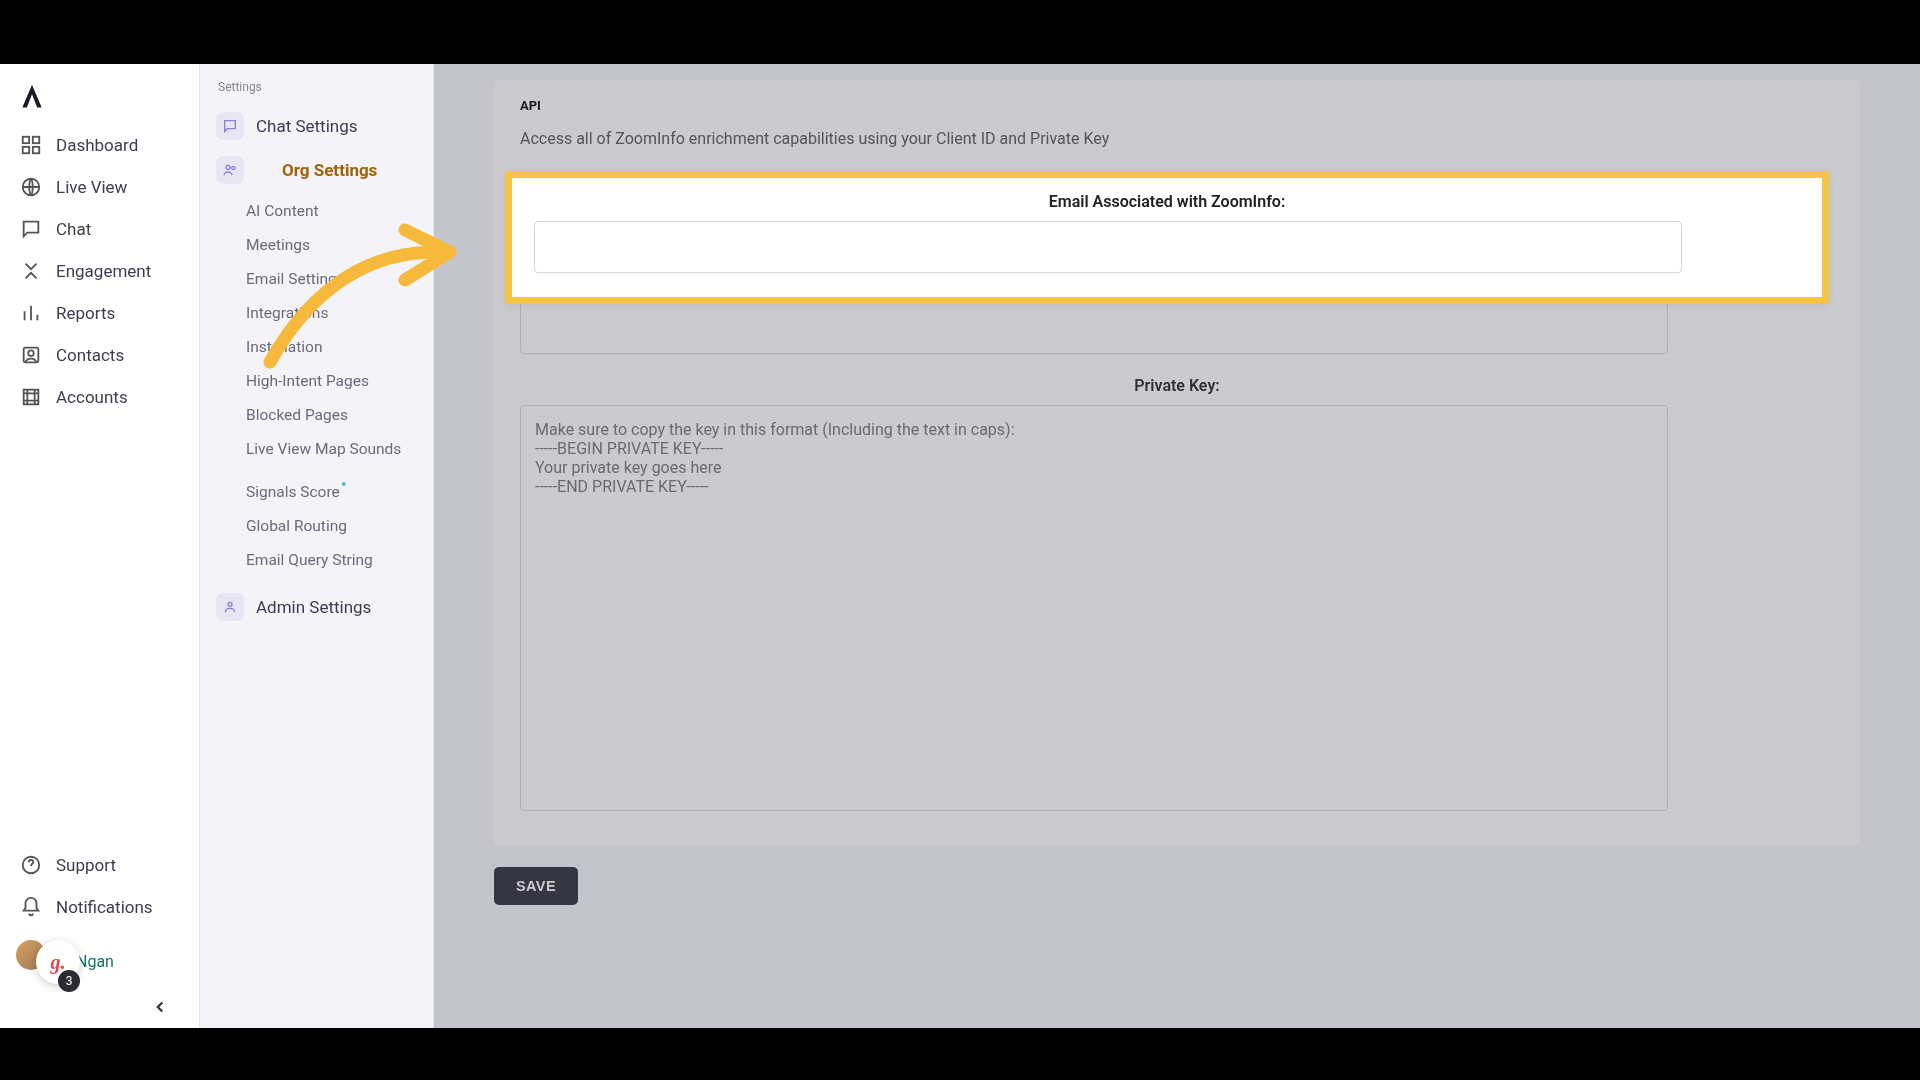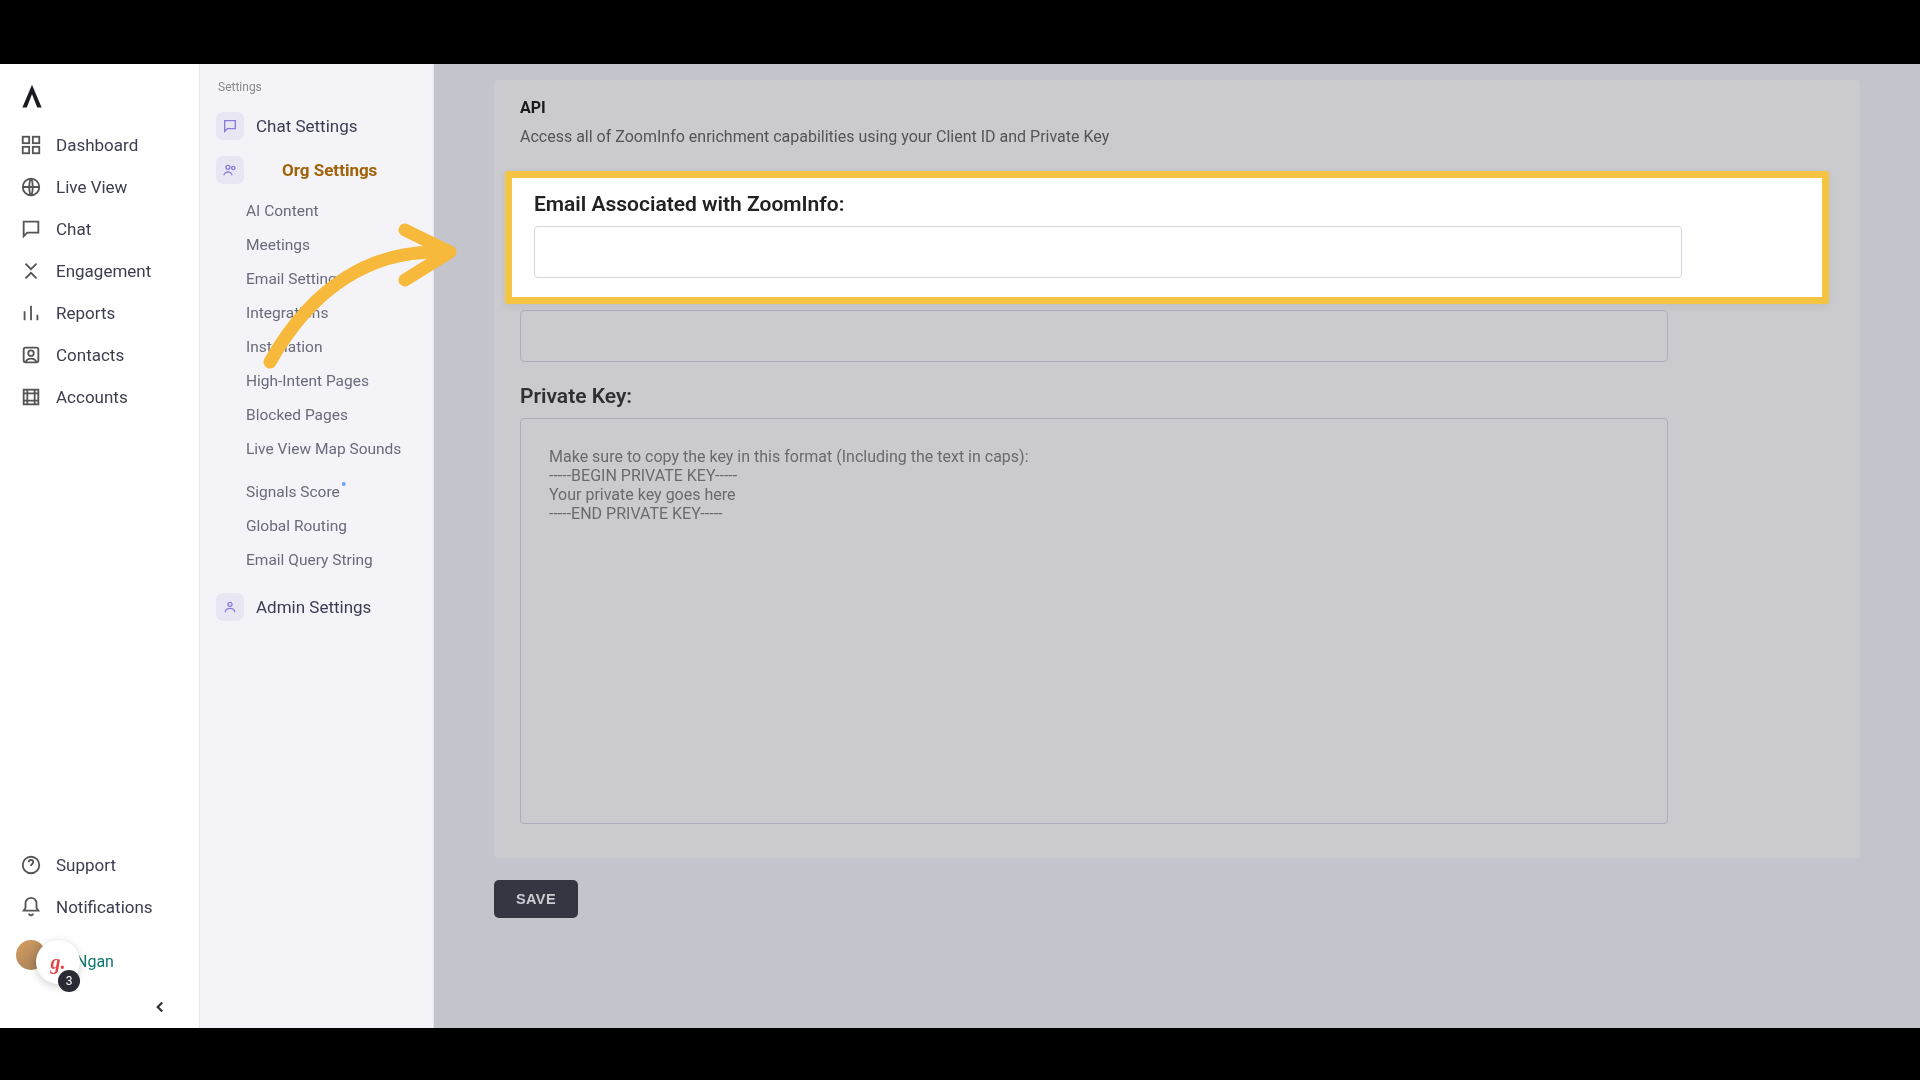--- a/index.html
+++ b/index.html
@@ -27,25 +27,25 @@
   .sec-group { display:flex; align-items:center; gap: 12px; padding: 8px 6px; font-size: 17px; color: #3b3b52; cursor:pointer; }
   .sec-group .chip { width: 28px; height: 28px; border-radius: 7px; background:#e9e6f3; display:flex; align-items:center; justify-content:center; color:#8d7bd8; font-size:15px; }
   .sec-group.active { font-weight: 700; color:#a16207;gap:38px; }
   .sub-list { margin: 2px 0 8px 20px; }
   .sub-item { padding: 8px 6px 8px 16px; font-size: 15.5px; color:#6a6a7a; cursor:pointer; border-radius:4px; }
   .sub-item .dot { color:#6aa6ff; font-size:18px; vertical-align: super; margin-left:1px; }
   
   .main { flex:1; position: relative; background:#f7f7fb; overflow:hidden; }
   .main-inner { margin: 0 60px; padding: 16px 0 40px; }
   .card { background:#fff; border-radius: 4px; padding: 18px 26px 30px; margin-bottom: 22px; }
-  .card h3 { font-size: 16px; font-weight: 700; margin-bottom: 10px; }
+  .card h3 { font-size: 13px; font-weight: 700; margin-bottom: 16px; }
   .card p.lead { font-size: 16px; color:#555; margin-bottom: 22px; }
-  .field-label { font-size: 21px; font-weight: 600; color:#222; margin: 8px 0 10px; }
+  .field-label { font-size: 16px; font-weight: 600; color:#222; margin: 8px 0 10px; text-align: center; }
   .text-input { width: 100%; max-width: 1148px; height: 52px; border: 1px solid #d6d6e2; border-radius: 4px; background:#fff; padding: 0 14px; font-size: 15px; }
-  .textarea { width:100%; max-width:1148px; height: 406px; border:1px solid #d6d6e2; border-radius:4px; background:#fff; padding:28px; font-size:16px; color:#7a7a88; resize:none; font-family: inherit; white-space: pre-wrap; }
+  .textarea { width:100%; max-width:1148px; height: 406px; border:1px solid #d6d6e2; border-radius:4px; background:#fff; padding:14px; font-size:16px; color:#7a7a88; resize:none; font-family: inherit; white-space: pre-wrap; }
   .save-btn { margin-top: 0px; background:#2b2b36; color:#fff; border:none; padding: 11px 22px; border-radius:5px; font-size:14.5px; font-weight:600; letter-spacing:.4px; cursor:pointer; }
   
   .dim-overlay { position:absolute; inset:0; background: rgba(80,80,95,0.30); pointer-events:none; }
   .highlight-box { position:absolute; left: 505px; top: 107px; width: 1324px; height: 133px; background:#fff; border: 7px solid #f6c443; border-radius:3px; padding: 14px 22px 18px; box-shadow: 0 2px 8px rgba(0,0,0,0.06); }
   .highlight-box .field-label { margin-top: 0; }
   .highlight-box .text-input { max-width: 100%; width: 1148px; }
   
   .arrow-svg { position:absolute; left: 255px; top: 148px; width: 220px; height: 170px; pointer-events:none; }
 </style>
 </head>

